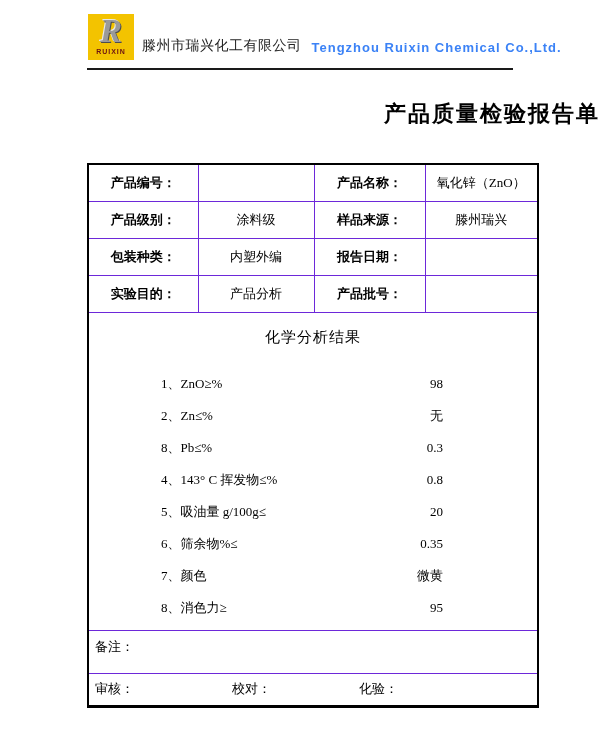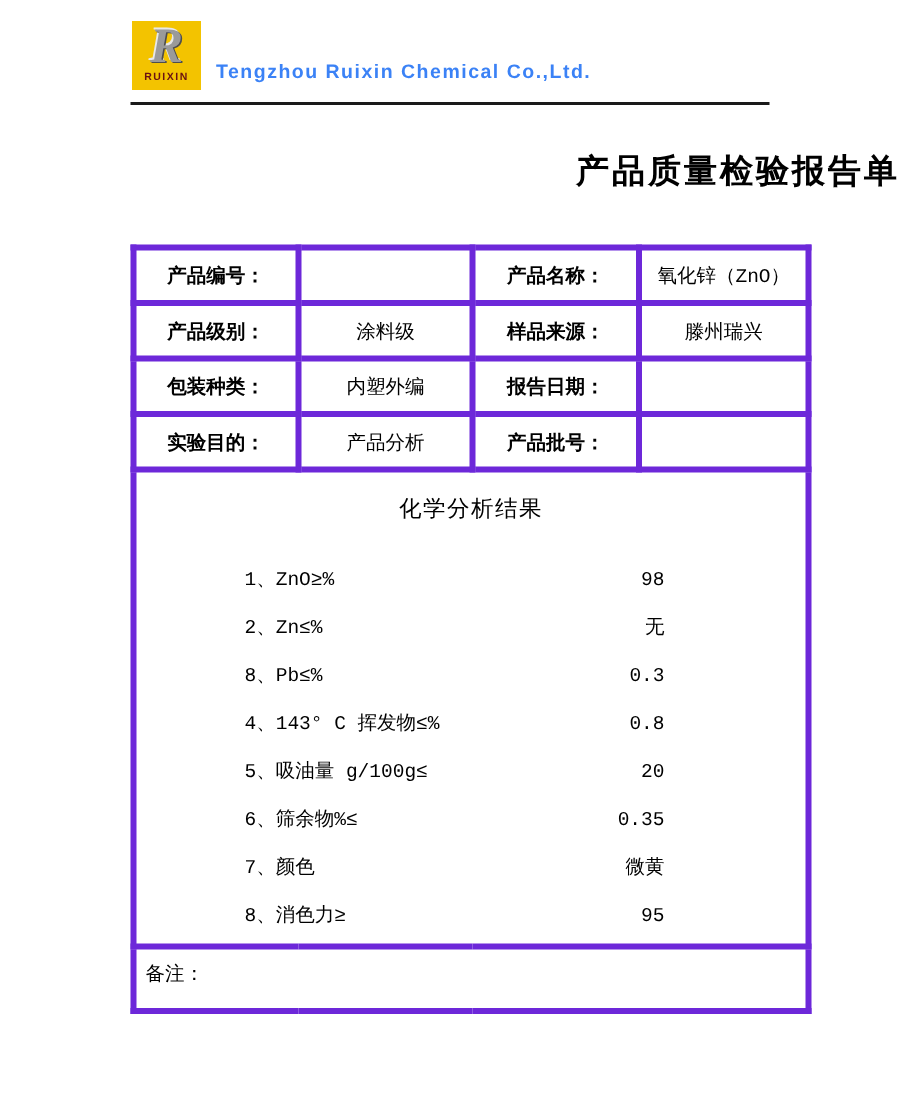--- a/index.html
+++ b/index.html
@@ -96,27 +96,26 @@
     position: absolute;
     left: 87px;
     top: 163px;
     width: 450px;
     border-collapse: collapse;
     table-layout: fixed;
     border: 2px solid #000000;
     border-bottom: 3px solid #000000;
   }
   .report-table td {
-    border: 4px solid #6d28d9;
+    border: 1px solid #6d28d9;
     font-size: 13px;
     text-align: center;
     vertical-align: middle;
     padding: 0;
     overflow: hidden;
-    font-family: Liberation Mono, monospace;
   }
   .info-row td { height: 37px; }
   .lbl {
     font-family: "Liberation Sans", "DejaVu Sans", sans-serif;
     font-weight: bold;
   }
   .val {
     font-family: "Liberation Serif", "DejaVu Serif", serif;
   }
 
@@ -172,20 +171,21 @@
 </head>
 <body>
 
 <div class="page">
 
   <header class="header">
     <div class="logo">
       <span class="logo-r">R</span>
       <span class="logo-brand">RUIXIN</span>
     </div>
+    <span class="company-cn">滕州市瑞兴化工有限公司</span>
     <span class="company-en">Tengzhou Ruixin Chemical Co.,Ltd.</span>
   </header>
 
   <div class="header-rule"></div>
 
   <h1 class="title">产品质量检验报告单</h1>
 
   <table class="report-table">
     <colgroup>
       <col style="width:110px">
@@ -258,16 +258,23 @@
           </div>
         </td>
       </tr>
 
       <tr>
         <td class="remarks-cell" colspan="4">
           <span>备注：</span>
         </td>
       </tr>
 
+      <tr>
+        <td class="sign-cell" colspan="4">
+          <span class="sig sig-1">审核：</span>
+          <span class="sig sig-2">校对：</span>
+          <span class="sig sig-3">化验：</span>
+        </td>
+      </tr>
     </tbody>
   </table>
 
 </div>
 
 </body></html>

